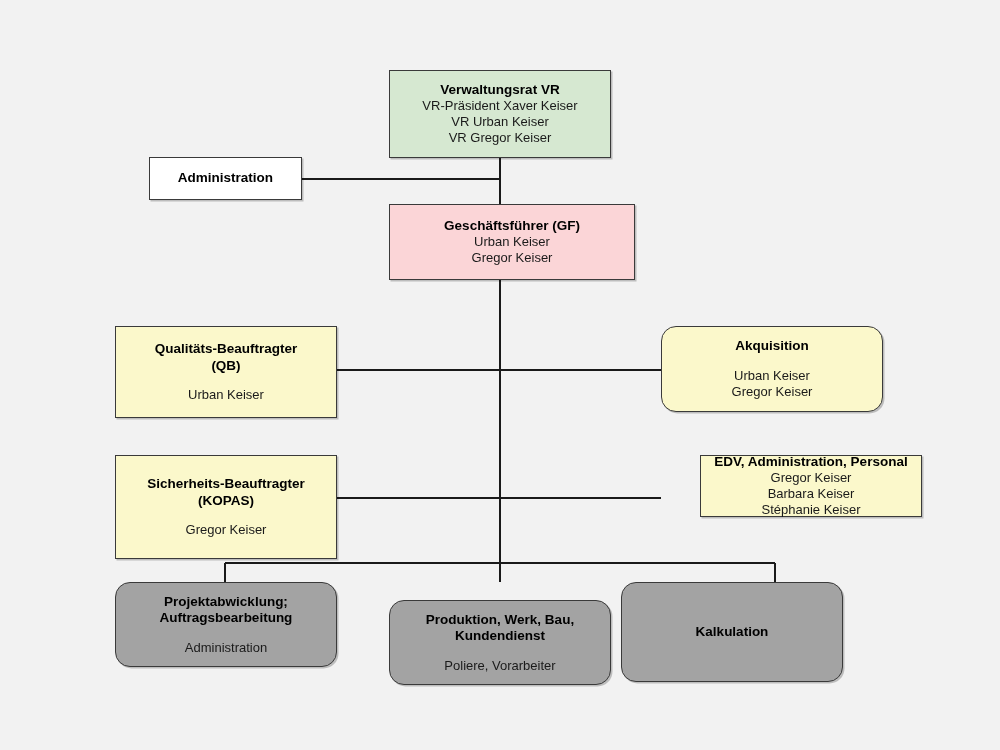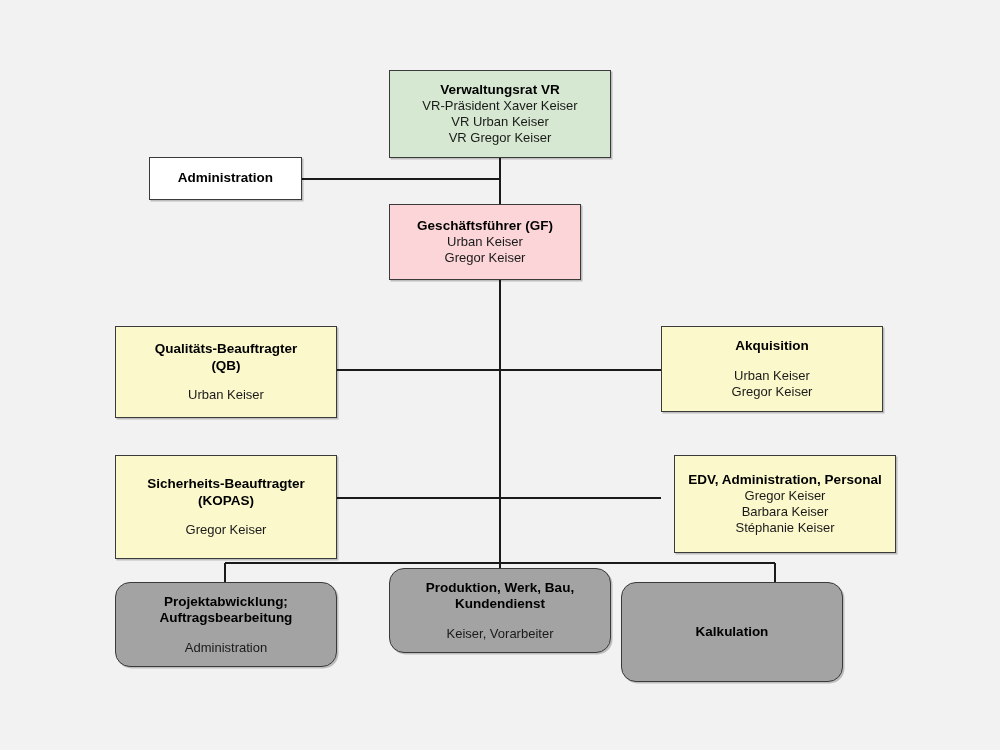--- a/index.html
+++ b/index.html
@@ -65,27 +65,27 @@
   
   .fill-green { background: #d6e8d1; }
   .fill-pink  { background: #fbd5d7; }
   .fill-yellow{ background: #fbf8cb; }
   .fill-blue  { background: #a3a3a3; border-radius: 15px; }
   .fill-white { background: #ffffff; }
 
   
   #node-vr          { left: 389px; top: 70px;  width: 222px; height: 88px; }
   #node-revision    { left: 149px; top: 157px; width: 153px; height: 43px; }
-  #node-gf          { left: 389px; top: 204px; width: 192px; height: 76px; }
+  #node-gf          { left: 389px; top: 204px; width: 246px; height: 76px; }
   #node-qb          { left: 115px; top: 326px; width: 222px; height: 92px; }
-  #node-akquisition { left: 661px; top: 326px; width: 222px; height: 86px; }
+  #node-akquisition { left: 661px; top: 326px; width: 222px; height: 86px; border-radius: 15px; }
   #node-kopas       { left: 115px; top: 455px; width: 222px; height: 104px; }
-  #node-edv         { left: 674px; top: 455px; width: 222px; height: 98px; }
+  #node-edv         { left: 700px; top: 455px; width: 222px; height: 62px; }
   #node-projekt     { left: 115px; top: 582px; width: 222px; height: 85px; }
-  #node-produktion  { left: 389px; top: 568px; width: 222px; height: 85px; }
+  #node-produktion  { left: 389px; top: 600px; width: 222px; height: 85px; }
   #node-kalkulation { left: 621px; top: 582px; width: 222px; height: 100px; }
 </style>
 </head>
 <body>
 
 <div id="chart-canvas">
 
   <svg id="connector-layer" viewBox="0 0 1000 750" width="1000" height="750">
     <g stroke="#1a1a1a" stroke-width="1.4" fill="none" shape-rendering="crispEdges">
 
@@ -149,20 +149,20 @@
 
   <div class="node fill-blue" id="node-projekt">
     <div class="title">Projektabwicklung;
 Auftragsbearbeitung</div>
     <div class="people gap">Administration</div>
   </div>
 
   <div class="node fill-blue" id="node-produktion">
     <div class="title">Produktion, Werk, Bau,
 Kundendienst</div>
-    <div class="people gap">Keiser, Vorarbeiter</div>
+    <div class="people gap">Poliere, Vorarbeiter</div>
   </div>
 
   <div class="node fill-blue" id="node-kalkulation">
     <div class="title">Kalkulation</div>
   </div>
 
 </div>
 
 </body></html>

